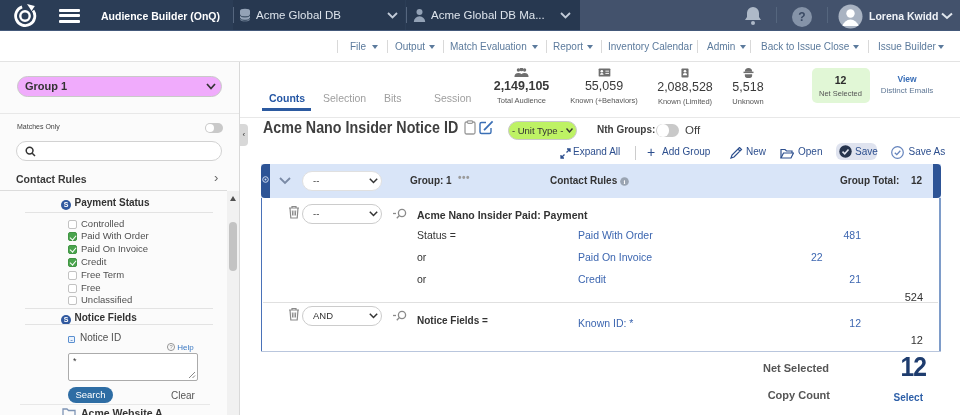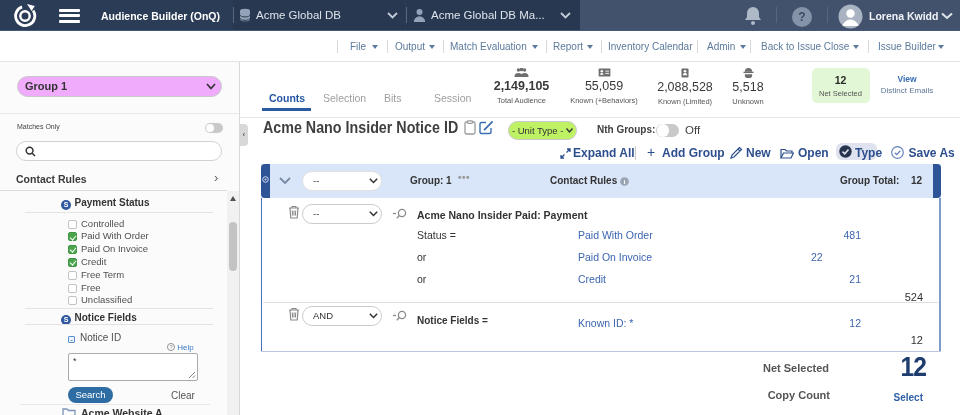--- a/index.html
+++ b/index.html
@@ -84,21 +84,21 @@
 .viewem { position:absolute; left:617px; top:12px; width:100px; text-align:center; }
 .hdr-div { position:absolute; left:0; top:55px; width:720px; height:1px; background:#e8e8e8; }
 .collapse-tab { position:absolute; left:0px; top:62px; width:7.5px; height:22px; background:#d8d8d8;
   border-radius:0 4px 4px 0; color:#333; font-size:8px; line-height:22px; text-align:center; }
 .doc-title { position:absolute; left:22.5px; top:56px; font-size:17px; font-weight:bold; color:#3f3f3f;
   transform:scaleX(0.84); transform-origin:0 0; white-space:nowrap; }
 .unitpill { position:absolute; left:268px; top:59px; width:69px; height:19px; border:1px solid #c9c9c9;
   border-radius:9.5px; font-size:9.5px; color:#333; line-height:17px; text-align:center; background:#bef264; }
 .nth { position:absolute; left:357px; top:62px; font-size:10px; font-weight:bold; color:#3f3f3f; }
 .off { position:absolute; left:445px; top:62px; font-size:11.5px; font-weight:normal; color:#3f3f3f; }
-.tbi { position:absolute; top:84px; font-size:12px; font-weight:bold; color:#2d4f8e; white-space:nowrap; }
+.tbi { position:absolute; top:84px; font-size:10px; font-weight:normal; color:#2d4f8e; white-space:nowrap; }
 
 
 .panel { position:absolute; left:21px; top:102px; width:680px; height:188px; }
 .ghead { position:absolute; left:0; top:0; width:680px; height:34px; background:#d9e5f8; }
 .gtab-l { position:absolute; left:0; top:0; width:9px; height:34px; background:#2d5496; border-radius:4px 0 0 4px; }
 .gtab-r { position:absolute; right:0; top:0; width:8px; height:34px; background:#2d5496; border-radius:0 4px 4px 0; }
 .gbody { position:absolute; left:0; top:34px; width:680px; height:154px; background:#fff;
   border-left:1.5px solid #4a72b8; }
 .gbody-r { position:absolute; right:0px; top:34px; width:2.5px; height:154px; background:#7e9cc9; }
 .gbody-b { position:absolute; left:0; bottom:0; width:680px; height:1px; background:#b9c6dd; }
@@ -338,21 +338,21 @@
     <svg class="abs" style="left:540px;top:85.5px;" width="14" height="11" viewBox="0 0 14 11">
       <path d="M1 10 V1.5 h4 l1.5 1.5 H12 V5" stroke="#2d4f8e" stroke-width="1.2" fill="none"></path>
       <path d="M1 10 L3.5 5 H13.5 L11 10 Z" stroke="#2d4f8e" stroke-width="1.2" fill="none"></path>
     </svg>
     <div class="tbi" style="left:558px;">Open</div>
     <div class="abs" style="left:596px;top:80.5px;width:41px;height:17.5px;background:#dfe3ef;border-radius:6px;"></div>
     <svg class="abs" style="left:598.5px;top:82.5px;" width="13" height="13" viewBox="0 0 13 13">
       <circle cx="6.5" cy="6.5" r="6.2" fill="#26344d"></circle>
       <path d="M3.5 6.7 L5.7 8.8 L9.5 4.5" stroke="#dfe3ef" stroke-width="1.6" fill="none"></path>
     </svg>
-    <div class="tbi" style="left:615px;">Type</div>
+    <div class="tbi" style="left:615px;">Save</div>
     <svg class="abs" style="left:651px;top:84px;" width="13" height="13" viewBox="0 0 13 13">
       <circle cx="6.5" cy="6.5" r="5.8" fill="none" stroke="#6584bd" stroke-width="1.2"></circle>
       <path d="M3.8 6.7 L5.8 8.6 L9.3 4.7" stroke="#6584bd" stroke-width="1.3" fill="none"></path>
     </svg>
     <div class="tbi" style="left:668.5px;">Save As</div>
 
     <div class="panel">
       <div class="ghead">
         <div class="gtab-l">
           <svg style="position:absolute;left:1px;top:12px;" width="7" height="7" viewBox="0 0 7 7">

